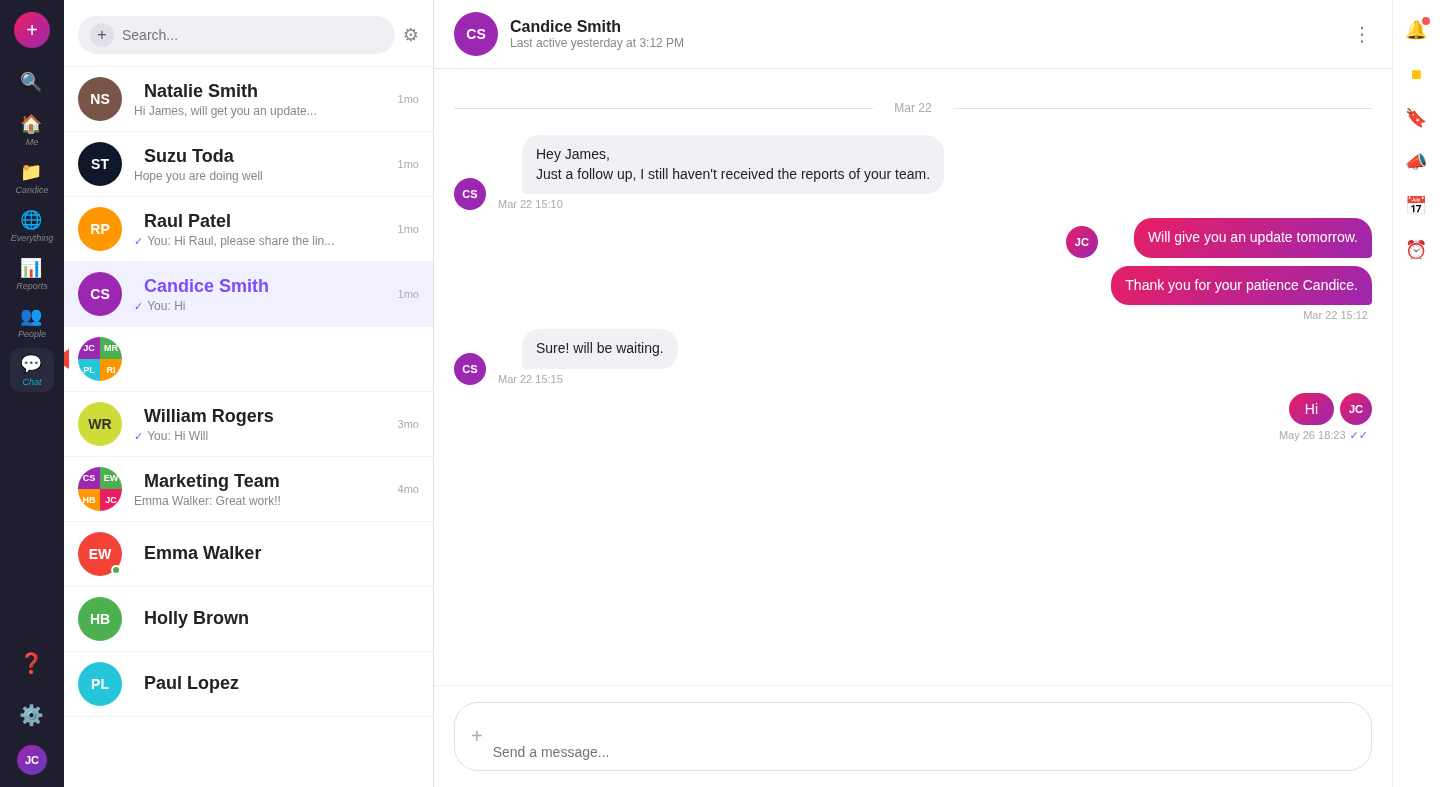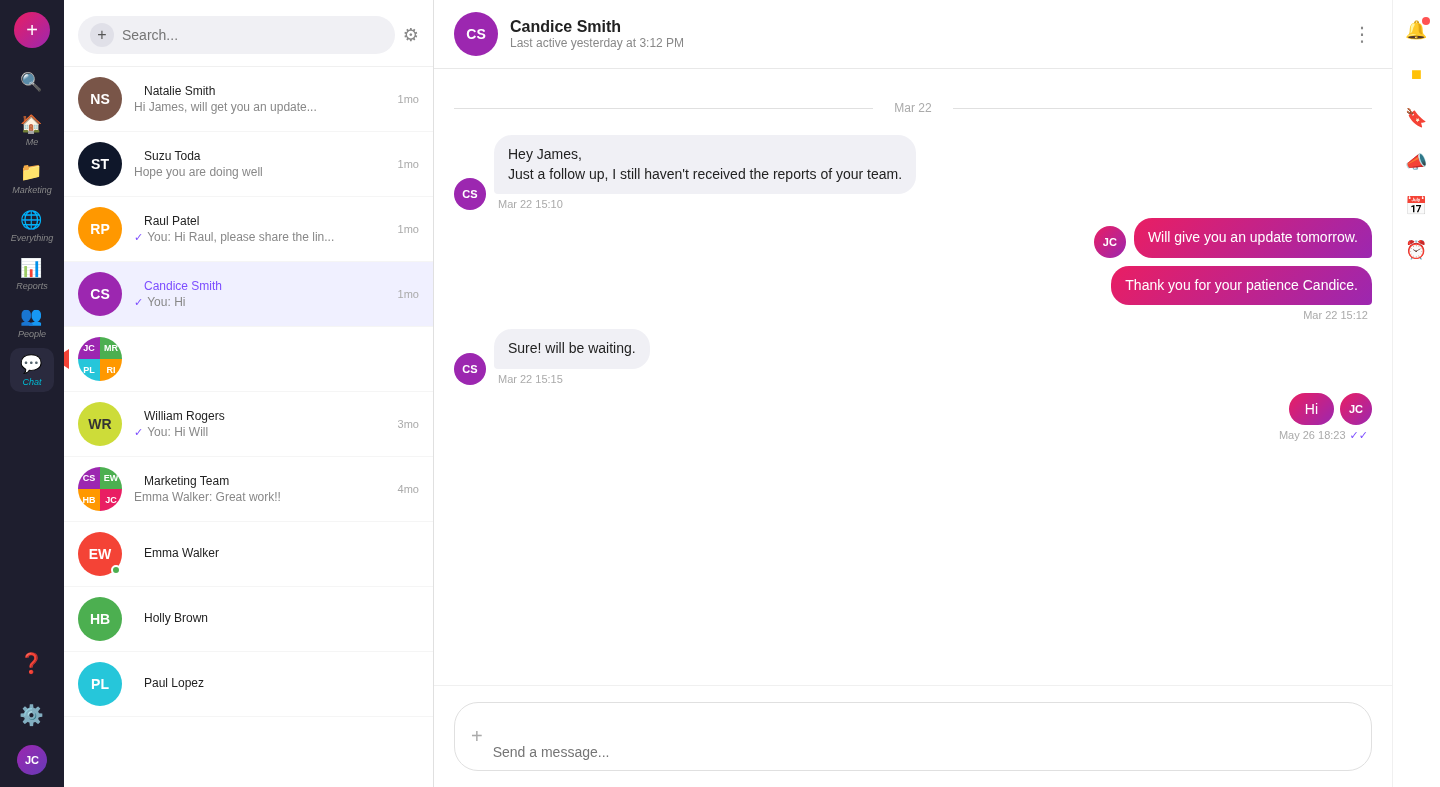--- a/index.html
+++ b/index.html
@@ -184,22 +184,22 @@
     .group-avatar-cell {
       display: flex;
       align-items: center;
       justify-content: center;
       font-size: 9px;
       font-weight: bold;
       color: #fff;
     }
     .contact-info { flex: 1; min-width: 0; }
     .contact-name {
-      font-size: 12px;
-      font-weight: 400;
+      font-size: 18px;
+      font-weight: 700;
       color: #222;
       margin-bottom: 2px;
       padding-left: 10px;
     }
     .contact-item.active .contact-name { color: #7c4dff; }
     .contact-preview {
       font-size: 12px;
       color: #888;
       white-space: nowrap;
       overflow: hidden;
@@ -310,20 +310,21 @@
     .msg-avatar.jc {
       background: linear-gradient(135deg, #e91e63, #9c27b0);
     }
     .msg-bubble-wrap { display: flex; flex-direction: column; max-width: 60%; }
     .message-row.outgoing .msg-bubble-wrap { align-items: flex-end; }
     .msg-bubble {
       padding: 10px 14px;
       border-radius: 18px;
       font-size: 14px;
       line-height: 1.4;
+      margin-left: 28px;
     }
     .msg-bubble.incoming { background: #f0f0f5; color: #222; border-bottom-left-radius: 4px; }
     .msg-bubble.outgoing { background: linear-gradient(135deg, #e91e63, #9c27b0); color: #fff; border-bottom-right-radius: 4px; }
     .msg-time { font-size: 11px; color: #aaa; margin-top: 4px; padding: 0 4px; }
     .message-row.outgoing .msg-time { text-align: right; }
 
     
     .hi-bubble {
       display: flex;
       align-items: center;
@@ -410,21 +411,21 @@
     <div class="add-btn">+</div>
     <div class="icon-btn">
       <span class="nav-icon">🔍</span>
     </div>
     <div class="icon-btn">
       <span class="nav-icon">🏠</span>
       <span class="label">Me</span>
     </div>
     <div class="icon-btn">
       <span class="nav-icon">📁</span>
-      <span class="label">Marketing</span>
+      <span class="label">Candice</span>
     </div>
     <div class="icon-btn">
       <span class="nav-icon">🌐</span>
       <span class="label">Everything</span>
     </div>
     <div class="icon-btn">
       <span class="nav-icon">📊</span>
       <span class="label">Reports</span>
     </div>
     <div class="icon-btn">

